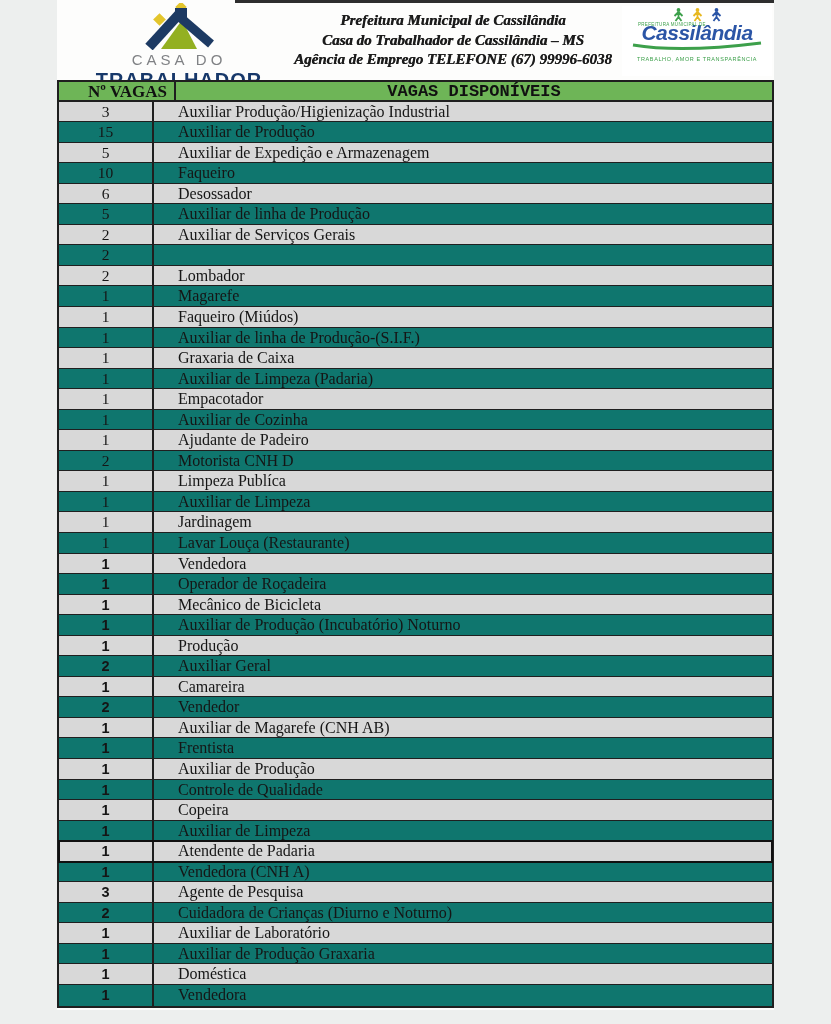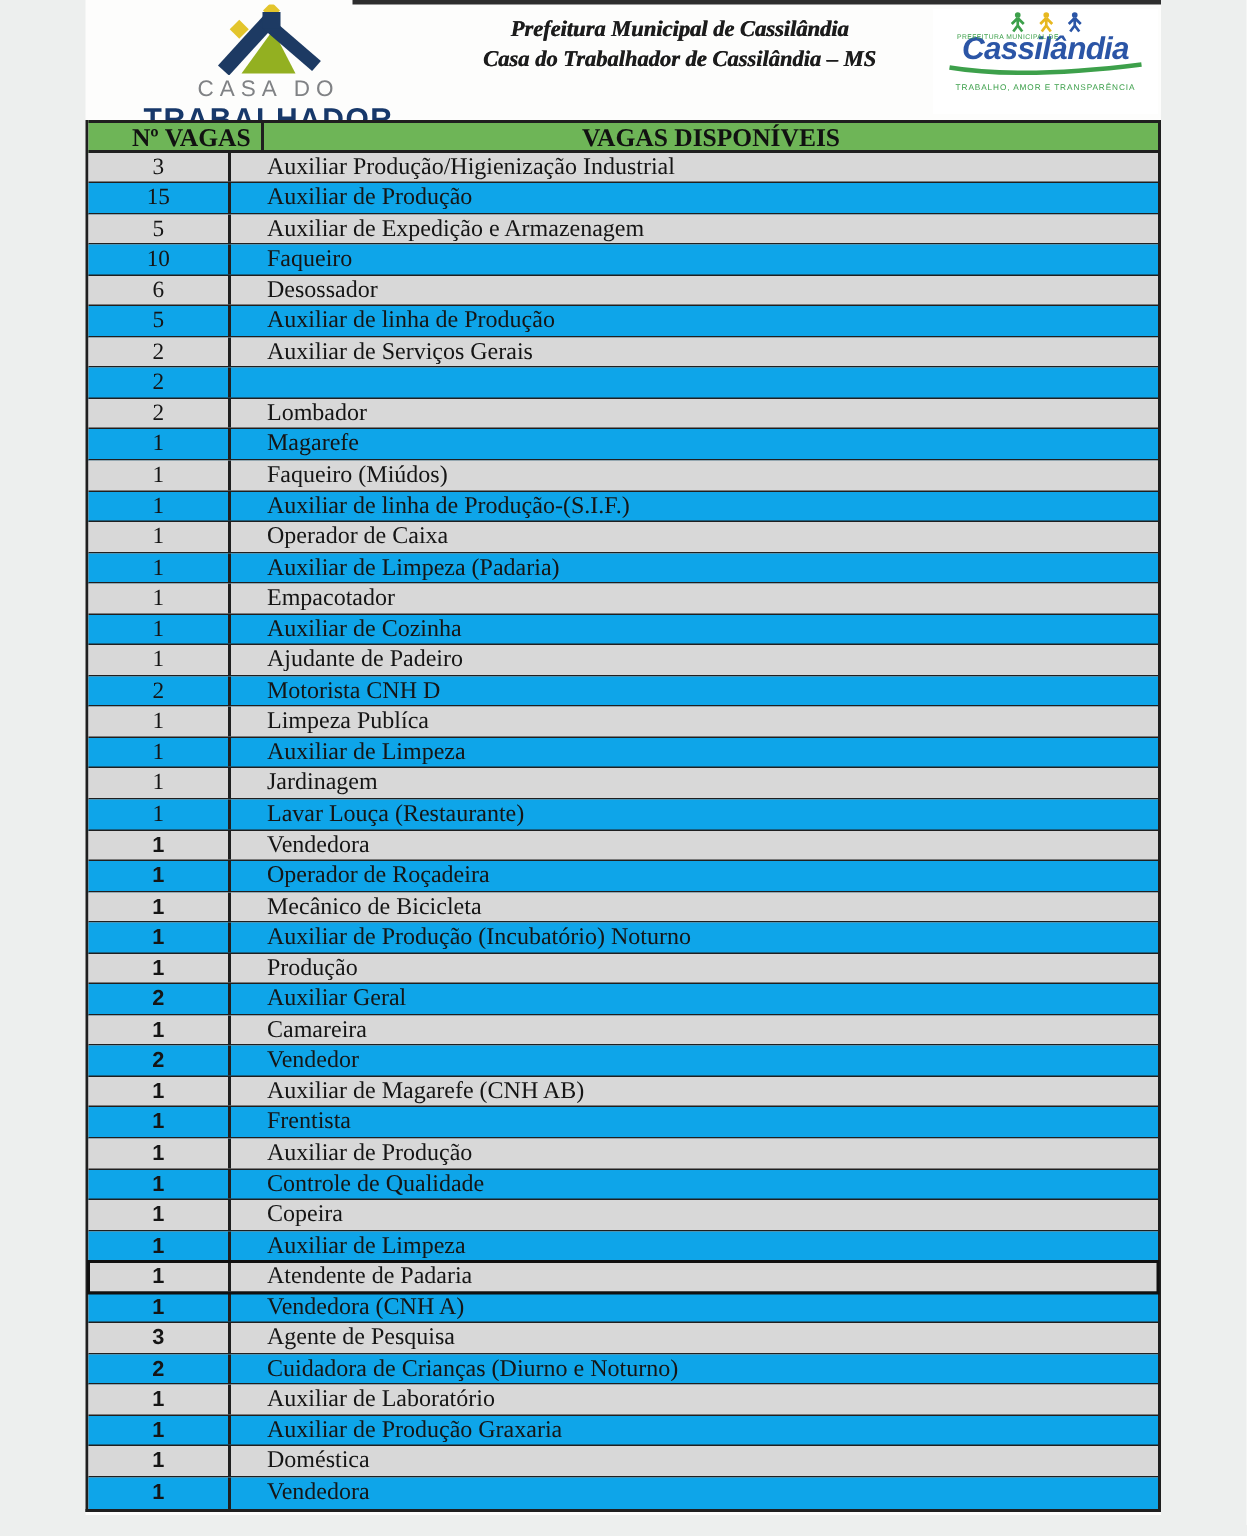--- a/index.html
+++ b/index.html
@@ -34,22 +34,22 @@
       filter:blur(.35px); margin-top:4px;}
 
   
   .tbl{position:absolute; left:0; top:80px; width:717px;
        border-left:2.5px solid var(--border); border-right:2.5px solid var(--border);
        border-bottom:2.5px solid var(--border);}
   .thead{display:flex; height:21.5px; background:var(--green);
        border-top:2.5px solid var(--border); border-bottom:2px solid var(--border);padding-left:22px;}
   .th{font:bold 17px/19px "Liberation Serif", serif; color:#111; text-align:center;}
   .th-num{width:95px; border-right:2px solid var(--border);}
-  .th-title{flex:1;}
-  .row{display:flex; height:20.55px; border-bottom:1.4px solid var(--border); background:#0ea5e9;}
+  .th-title{flex:1;font-family:Liberation Mono, monospace;}
+  .row{display:flex; height:20.55px; border-bottom:1.4px solid var(--border); background:#0f766e;}
   .row:last-child{border-bottom:none;}
   .row.gray{background:var(--gray);}
   .row.emph{outline:2.6px solid #101010; outline-offset:-1px; position:relative; z-index:2;}
   .c-num{width:95px; border-right:2px solid var(--border); text-align:center;
        font:15.5px/19.5px "Liberation Serif", serif; color:#151515;}
   .c-num.sans{font:600 14.5px/20px "Liberation Sans", sans-serif;}
   .c-title{flex:1; padding-left:24px; font:16px/19.8px "Liberation Serif", serif; color:#151515;
        white-space:nowrap; overflow:hidden;}
 </style>
 </head>
@@ -71,20 +71,21 @@
           <rect x="36" y="5" width="12" height="11" fill="var(--roofnavy)"></rect>
         </svg>
       </span>
       <div class="casa-l1">CASA DO</div>
       <div class="casa-l2">TRABALHADOR</div>
     </div>
 
     <div class="centerhead">
       <div>Prefeitura Municipal de Cassilândia</div>
       <div>Casa do Trabalhador de Cassilândia – MS</div>
+      <div>Agência de Emprego TELEFONE (67) 99996-6038</div>
     </div>
 
     <div class="cassi">
       <div class="persons">
         <svg width="13" height="14" viewBox="0 0 12 14">
           <circle cx="6" cy="2" r="1.9" fill="var(--swoosh)"></circle>
           <path d="M6 4 L2 8 M6 4 L10 8 M6 4 L6 9 M6 9 L3 13 M6 9 L9 13" stroke="var(--swoosh)" stroke-width="1.8" fill="none"></path>
         </svg>
         <svg width="13" height="14" viewBox="0 0 12 14">
           <circle cx="6" cy="2" r="1.9" fill="var(--pyellow)"></circle>
@@ -152,21 +153,21 @@
         <div class="row gray">
           <div class="c-num">1</div>
           <div class="c-title">Faqueiro (Miúdos)</div>
         </div>
         <div class="row">
           <div class="c-num">1</div>
           <div class="c-title">Auxiliar de linha de Produção-(S.I.F.)</div>
         </div>
         <div class="row gray">
           <div class="c-num">1</div>
-          <div class="c-title">Operador de Caixa</div>
+          <div class="c-title">Graxaria de Caixa</div>
         </div>
         <div class="row">
           <div class="c-num">1</div>
           <div class="c-title">Auxiliar de Limpeza (Padaria)</div>
         </div>
         <div class="row gray">
           <div class="c-num">1</div>
           <div class="c-title">Empacotador</div>
         </div>
         <div class="row">

